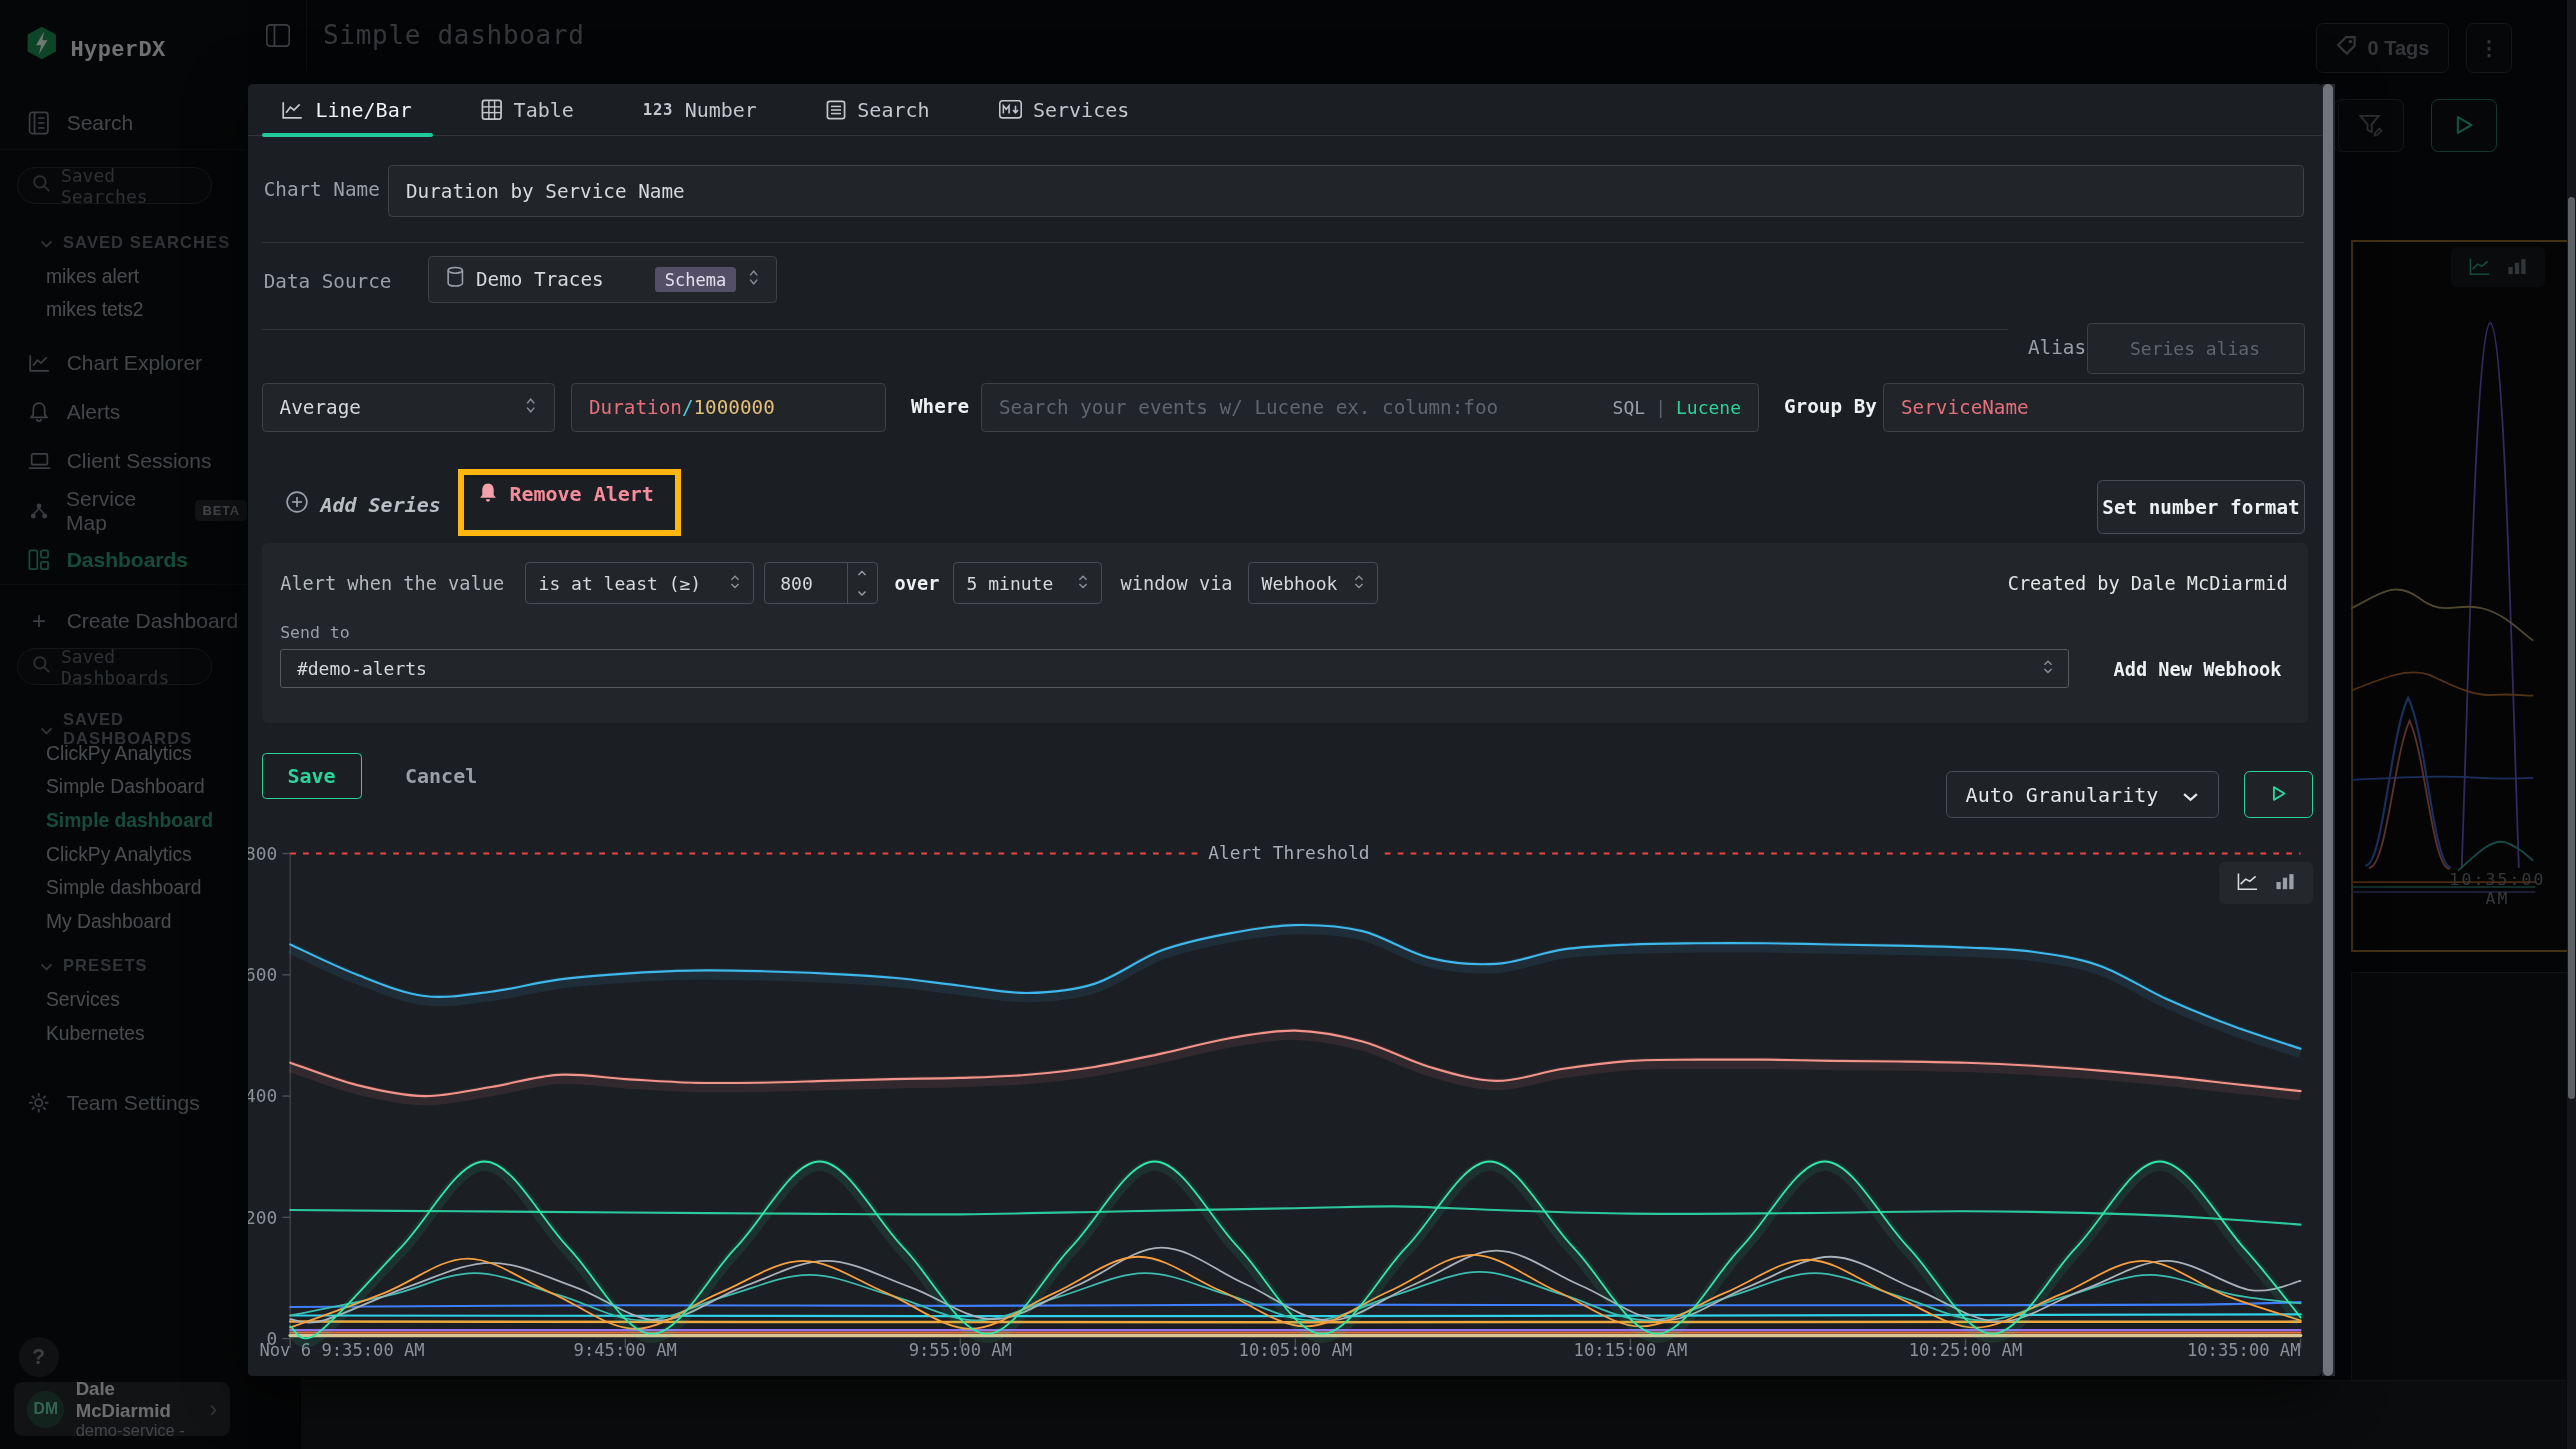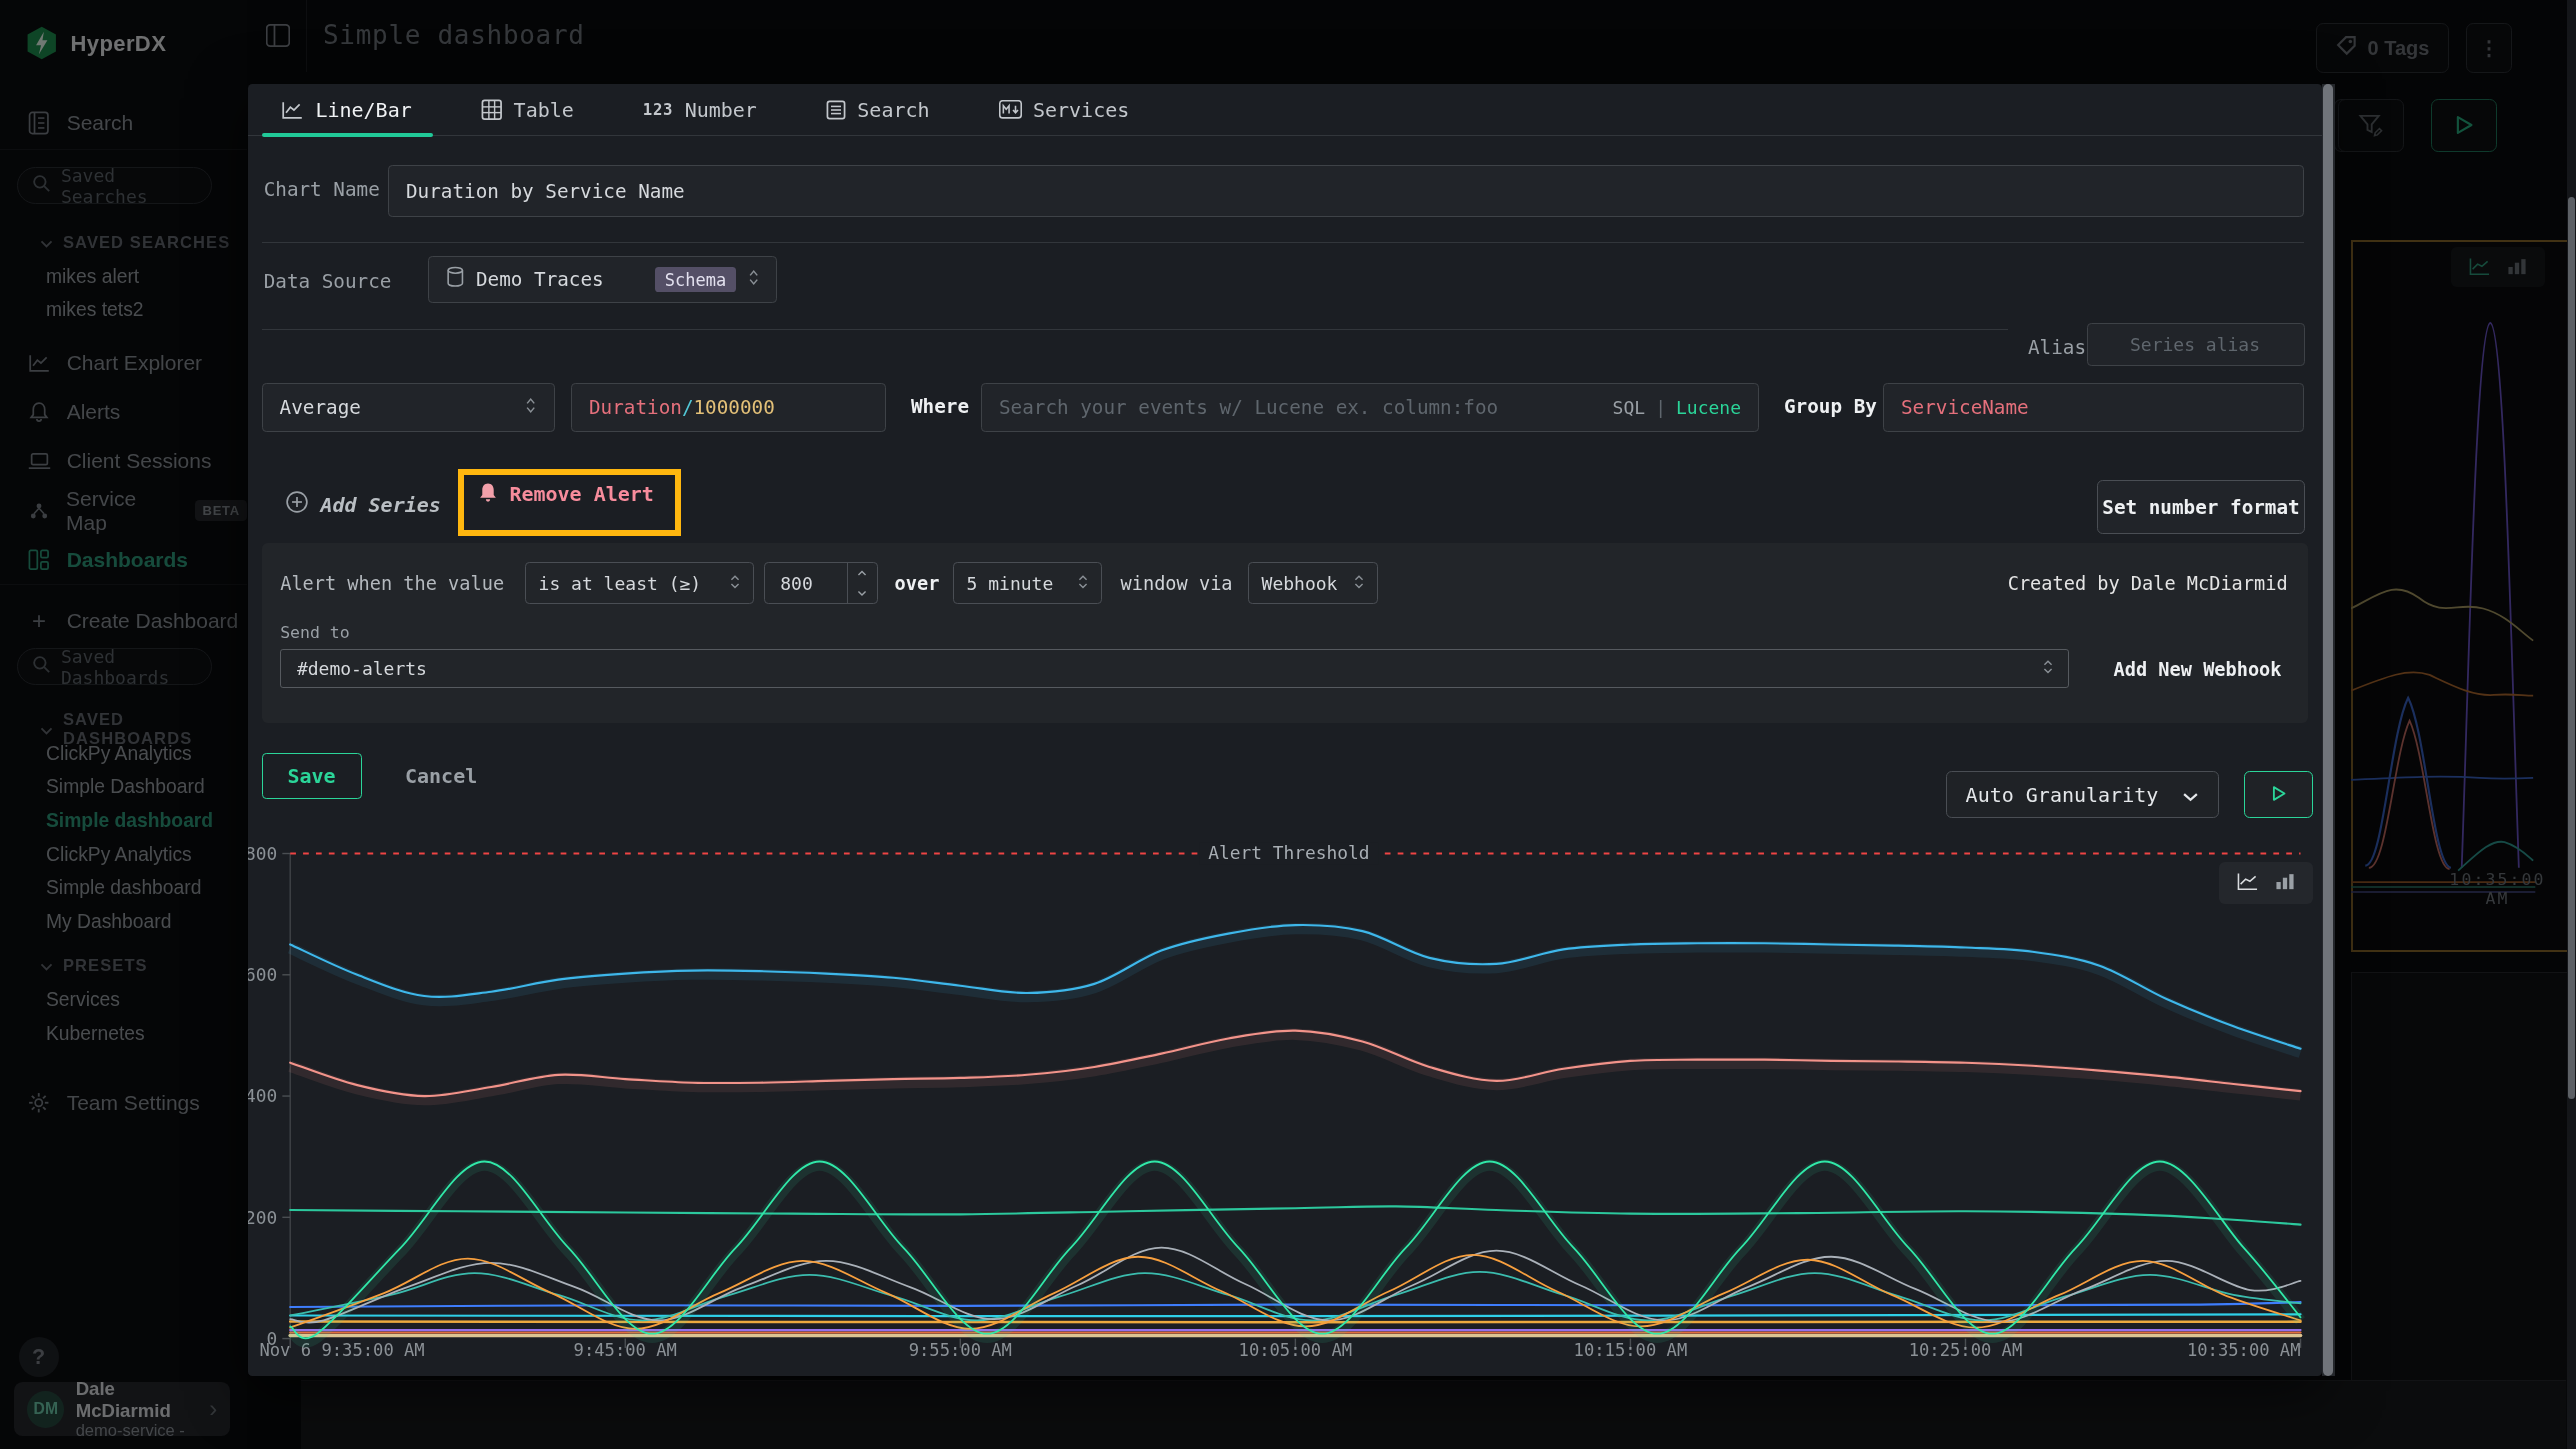--- a/index.html
+++ b/index.html
@@ -15,21 +15,21 @@
   .topbar-right { position:absolute; right:64px; top:23px; display:flex; gap:17px; }
   .btn-ghost { display:flex; align-items:center; gap:10px; border:1.4px solid #2c3035; border-radius:7.2px; background:#0e0f12; color:#6d7278; font-weight:bold; font-size:20px; padding:0 18.6px; height:50px; }
   .btn-sq { width:46px; justify-content:center; padding:0; }
   .topbar-row2 { position:absolute; right:79px; top:99px; display:flex; gap:27px; }
   .btn-tool { width:66px; height:53px; border:1.4px solid #2b2f34; border-radius:7.2px; background:#0e0f12; display:flex; align-items:center; justify-content:center; color:#5d6368; }
   .btn-tool.play { border-color:#1f7a5c; color:#27ae7f; }
   .btn-sliver { position:absolute; right:209px; top:99px; width:33px; height:53px; border:1.4px solid #2b2f34; border-radius:7.2px 0 0 7.2px; border-right:none; background:#0e0f12; }
 
   
   .sidebar { position:absolute; left:0; top:0; width:247px; height:1450px; background:#0c0d0f; z-index:1; }
-  .brand { position:absolute; left:26px; top:26px; display:flex; align-items:center; gap:13px; }
+  .brand { position:absolute; left:26px; top:26px; display:flex; align-items:flex-end; gap:13px;font-family:Liberation Mono, monospace; }
   .brand-name { font-size:22px; font-weight:bold; color:#e8eaec; letter-spacing:0.4px; }
   .side-item { display:flex; align-items:center; gap:15.7px; padding:0 0 0 27px; height:42px; color:#8d939a; font-size:21px; }
   .side-item .nico { width:24px; display:flex; justify-content:center; color:#7c828a; }
   .side-item.active { color:#2f9e7d; font-weight:bold; }
   .side-item.active .nico { color:#2f9e7d; }
   .search-row { position:absolute; left:0; top:102px; width:247px; height:46px; }
   .side-sep1 { position:absolute; left:0; top:149px; width:247px; height:1.4px; background:#1a1d20; }
   .pill { position:absolute; left:17px; width:195px; height:37px; border:1.4px solid #2b2f34; border-radius:20px; display:flex; align-items:center; gap:10px; padding:0 14.3px; color:#5d646b; font-family:"DejaVu Sans Mono", monospace; font-size:18px; background:#101113; }
   .section-hdr { position:absolute; left:40px; display:flex; align-items:center; gap:10px; color:#666c73; font-size:16.5px; letter-spacing:1.1px; font-weight:bold; }
   .saved-item { position:absolute; left:46px; color:#9aa0a6; font-size:19.3px; }
@@ -78,21 +78,21 @@
   .row-chartname-label { position:absolute; left:15.7px; top:94px; }
   .row-chartname-input { position:absolute; left:140px; top:81px; width:1916px; height:52px; }
   .divider1 { position:absolute; left:14.3px; top:158px; width:2042px; height:1.4px; background:#32363b; }
 
   .row-datasource-label { position:absolute; left:15.7px; top:186px; }
   .row-datasource-select { position:absolute; left:180px; top:172px; width:349px; height:47px; gap:11.4px; }
   .schema-badge { background:#544f66; color:#e3e1ef; font-size:17px; border-radius:3.6px; padding:2.9px 10px; margin-left:auto; }
 
   .divider2 { position:absolute; left:14.3px; top:245px; width:1746px; height:1.4px; background:#32363b; }
   .alias-label { position:absolute; left:1780px; top:252px; }
-  .alias-input { position:absolute; left:1839px; top:239px; width:218px; height:43px; font-size:18px;padding-left:42px; }
+  .alias-input { position:absolute; left:1839px; top:239px; width:218px; height:51px; font-size:18px;padding-left:42px; }
 
   .series-row { position:absolute; left:0; top:299px; width:100%; height:49px; }
   .agg-select { position:absolute; left:13.6px; top:0; width:293px; height:49px; }
   .expr-input { position:absolute; left:323px; top:0; width:315px; height:49px; }
   .tok-red { color:#e5707c; } .tok-cyan { color:#52c7d6; } .tok-yellow { color:#e3c078; }
   .where-label { position:absolute; left:663px; top:12px; color:#eef0f2; font-weight:bold; font-size:19.3px; }
   .search-input { position:absolute; left:733px; top:0; width:778px; height:49px; }
   .lang-switch { margin-left:auto; display:flex; gap:10px; font-size:18px; color:#9aa0a6; }
   .lang-lucene { color:#2bd599; }
   .groupby-label { position:absolute; left:1536px; top:12px; color:#eef0f2; font-weight:bold; font-size:19.3px; }

